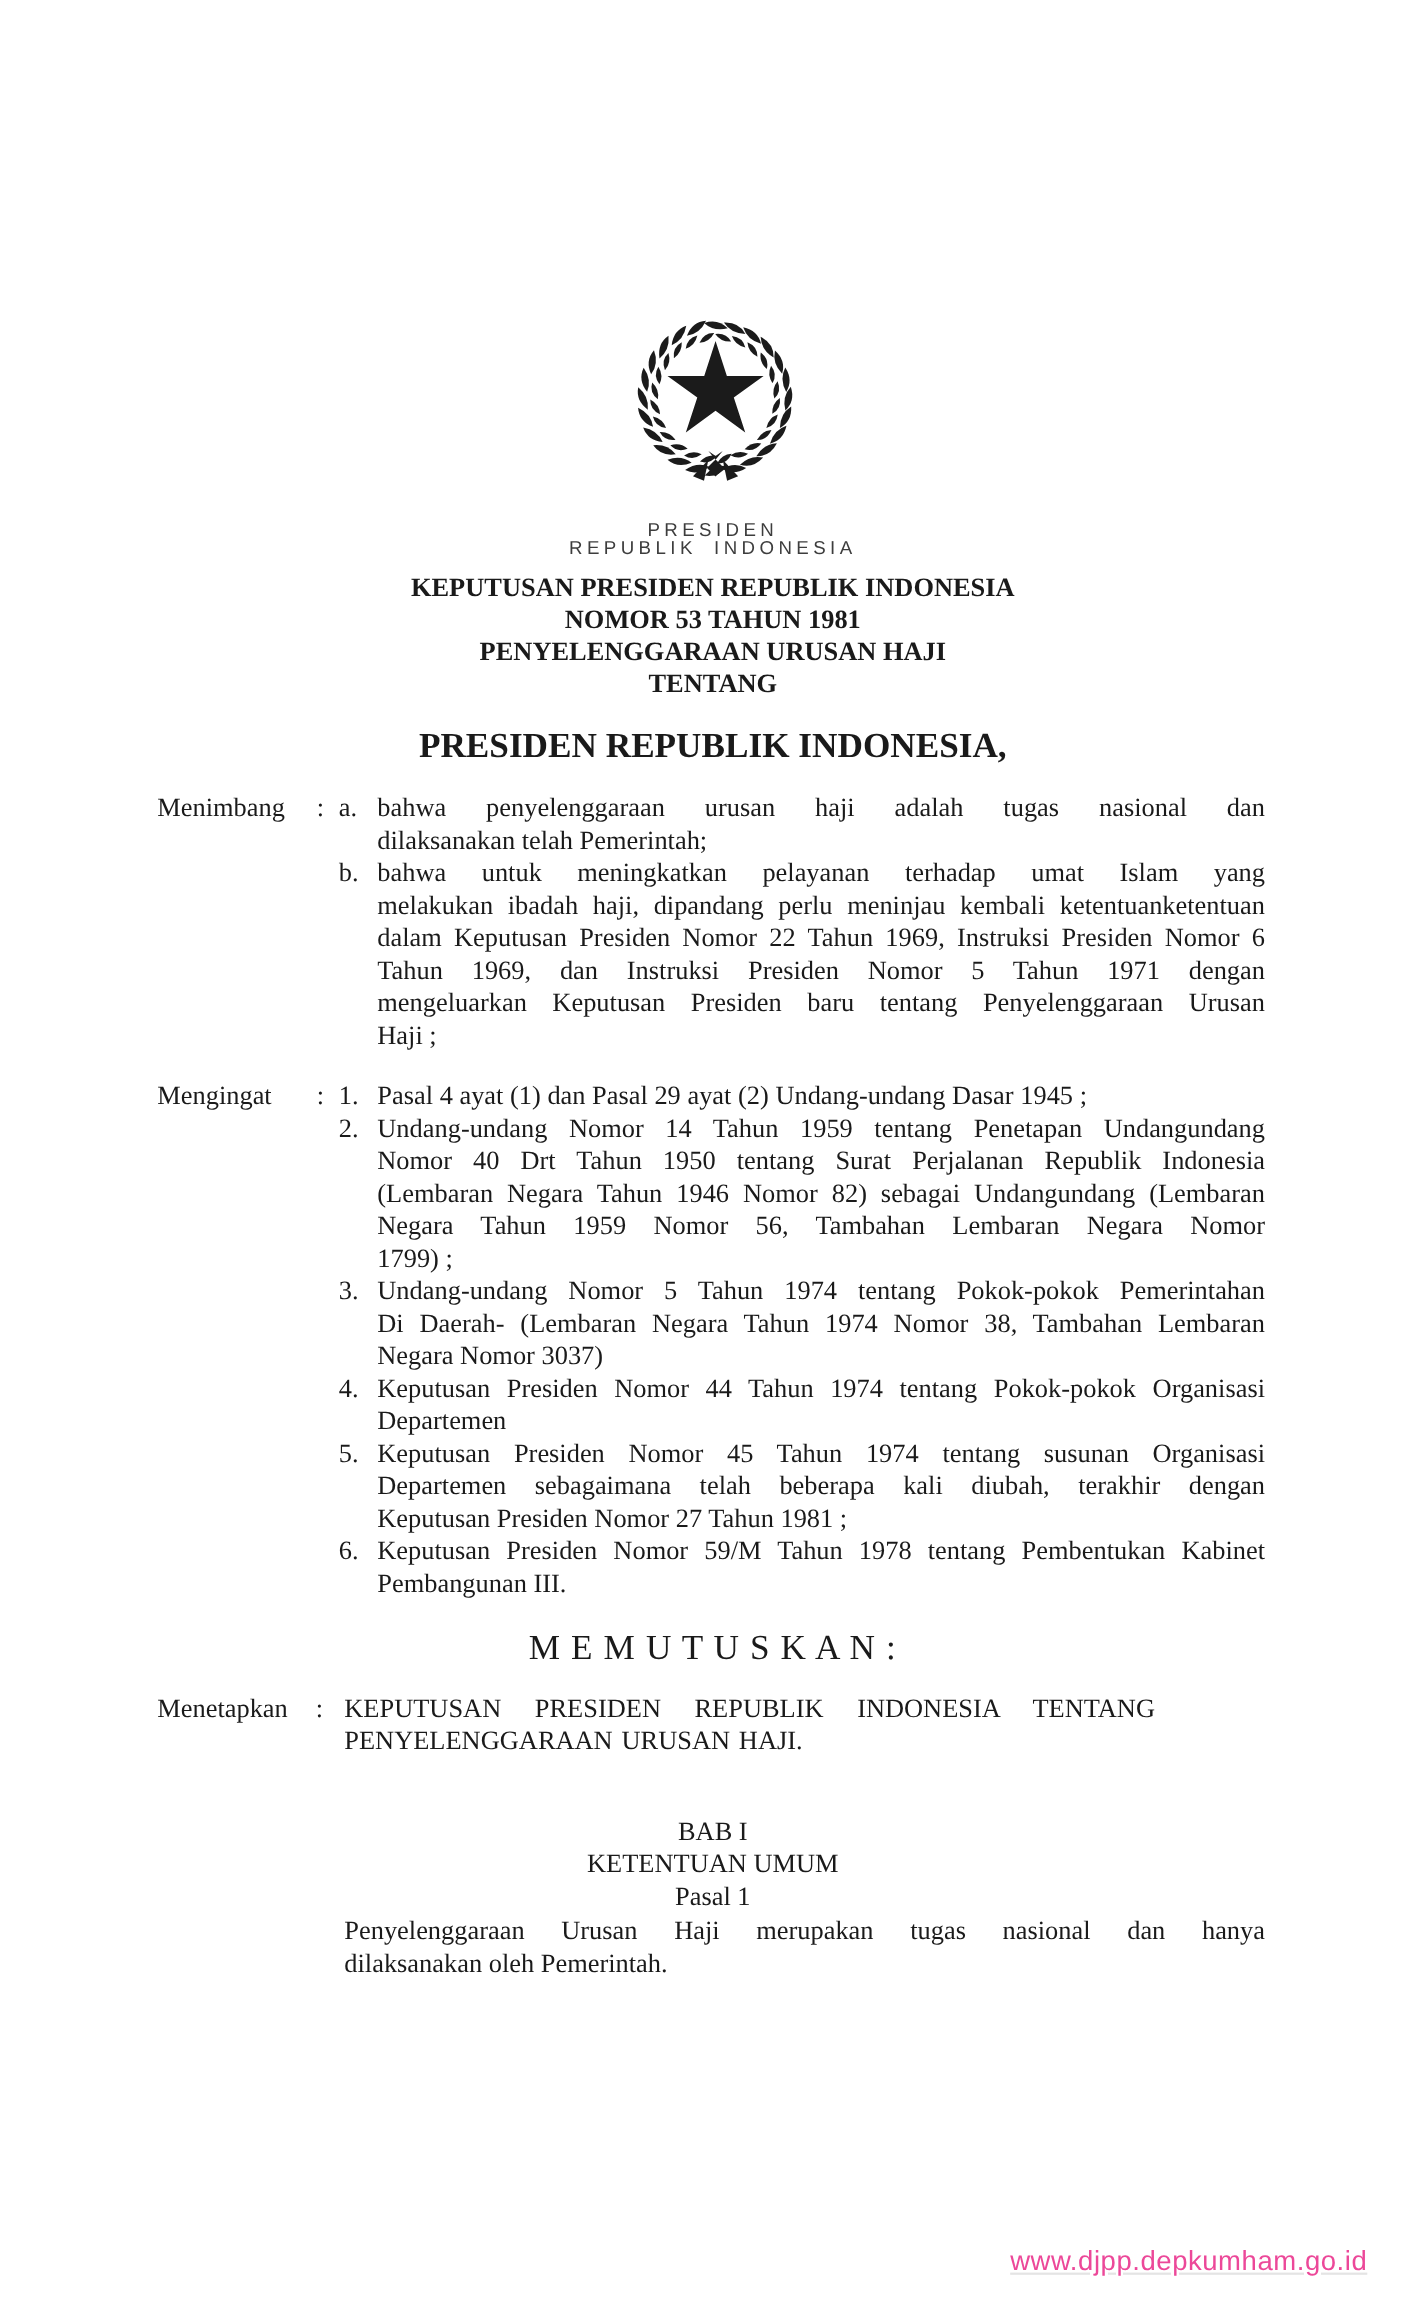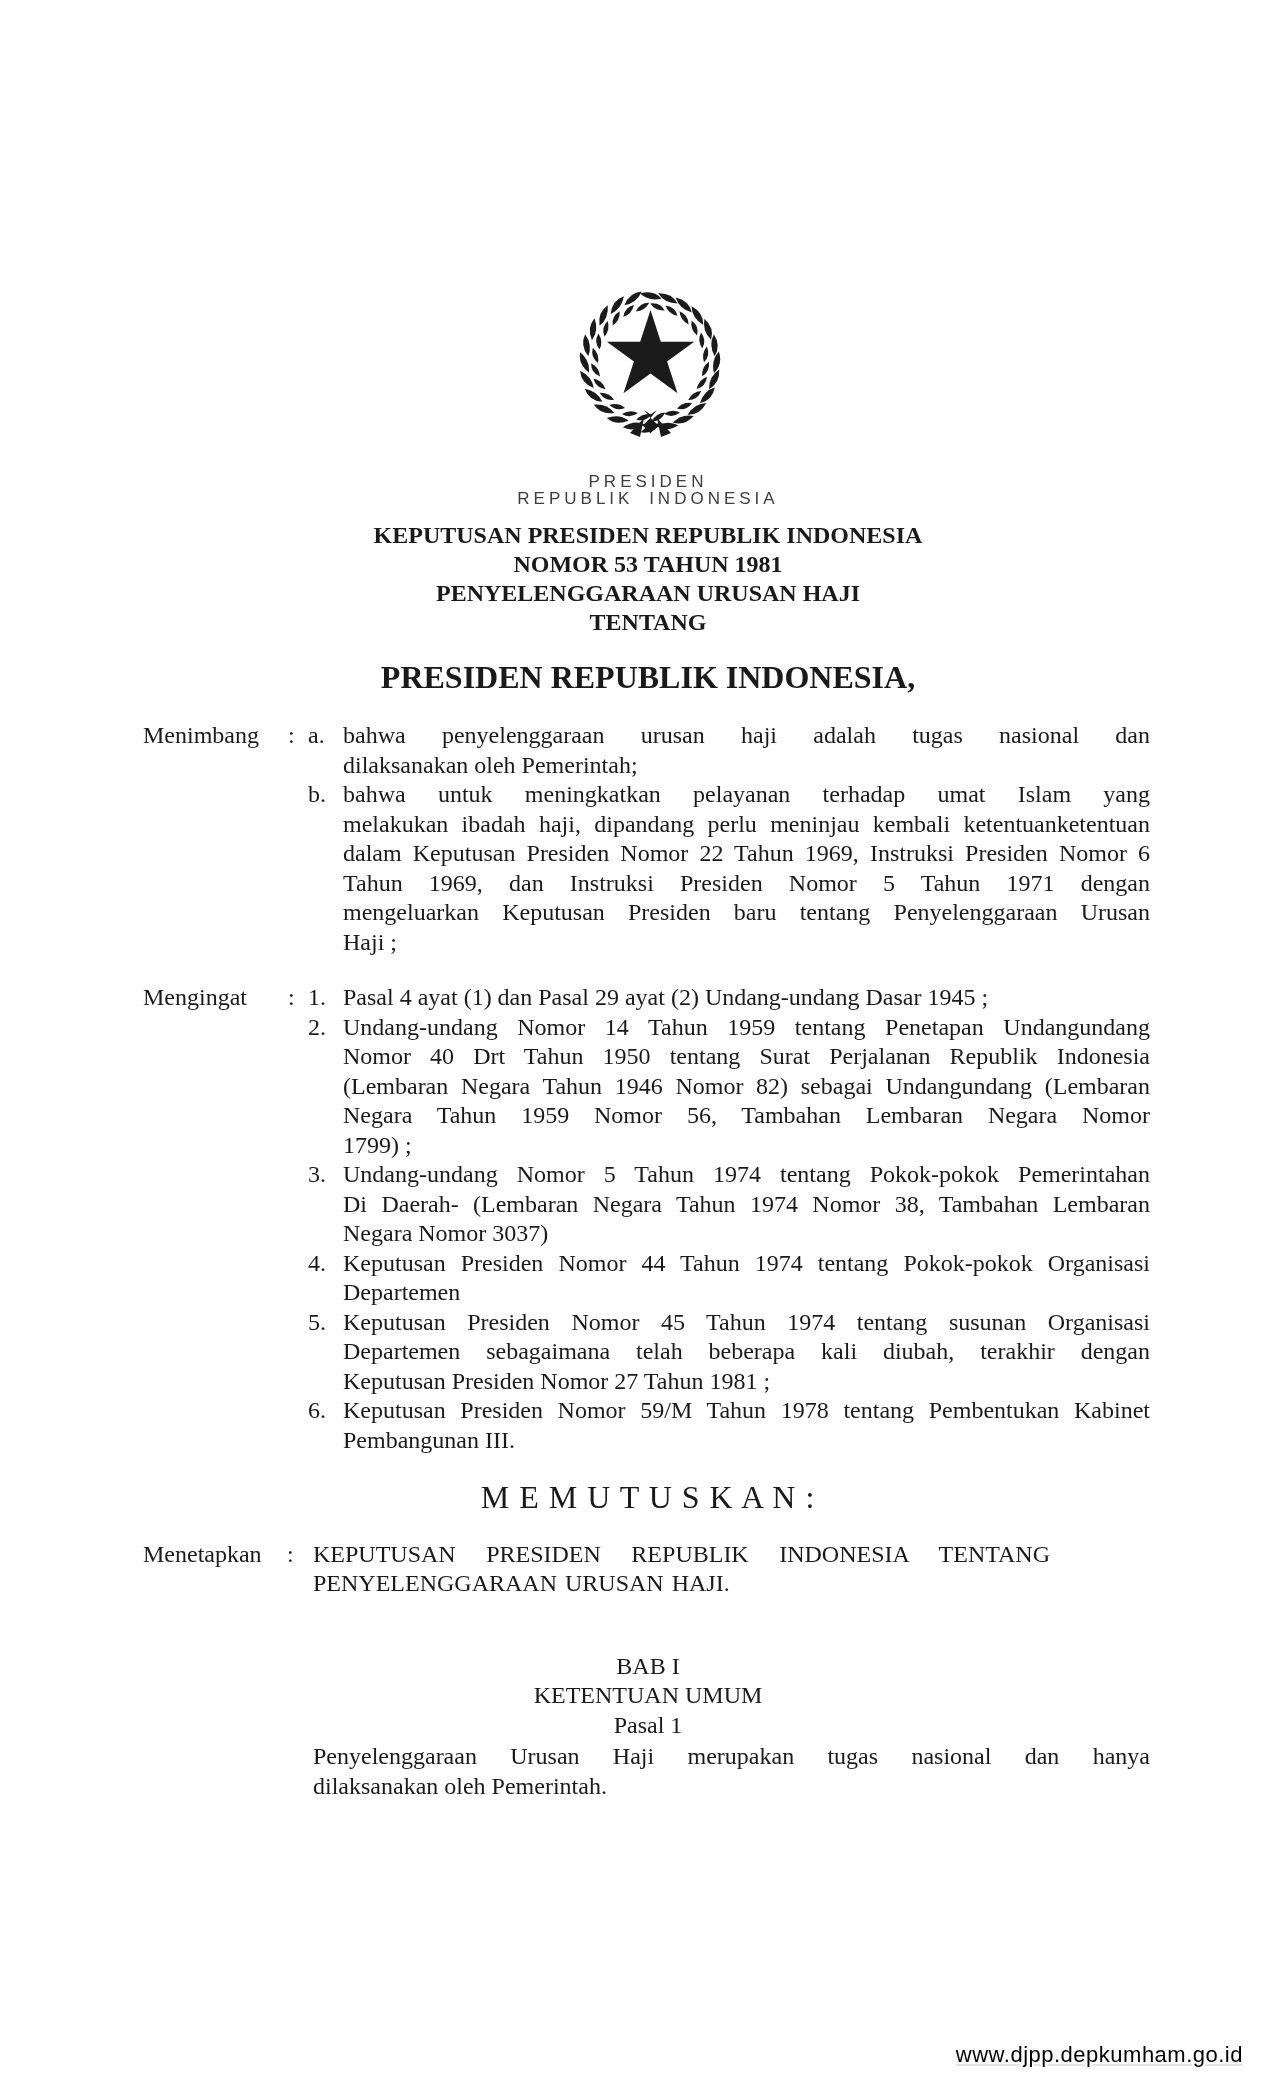--- a/index.html
+++ b/index.html
@@ -50,23 +50,23 @@
 
   .bab-block { margin-top: 53px; }
   .bab-block .ln { height: 29.5px; }
   .pasal-para { margin-left: 313px; width: 837px; margin-top: 2px; }
 
   .watermark {
     position: absolute;
     top: 2042px;
     right: 32px;
     font-family: "Liberation Sans", sans-serif;
-    font-size: 22px;
+    font-size: 25px;
     letter-spacing: 0.5px;
-    color: #000000;
+    color: #ec4899;
     text-decoration: underline;
     text-decoration-color: #e4e4e4;
   }
 </style>
 </head>
 <body>
 
 <div class="page">
 
   <svg class="seal" width="145" height="155" viewBox="0 0 145 155" aria-hidden="true">
@@ -146,21 +146,21 @@
   <div class="centered opening">PRESIDEN REPUBLIK INDONESIA,</div>
 
   <div class="sec sec-menimbang body-sz">
     <div class="lbl ln">Menimbang</div>
     <div class="cl ln">:</div>
     <div class="items">
       <div class="item">
         <div class="mk ln">a.</div>
         <div class="lines">
           <div class="ln j">bahwa penyelenggaraan urusan haji adalah tugas nasional dan</div>
-          <div class="ln">dilaksanakan oleh Pemerintah;</div>
+          <div class="ln">dilaksanakan telah Pemerintah;</div>
         </div>
       </div>
       <div class="item">
         <div class="mk ln">b.</div>
         <div class="lines">
           <div class="ln j">bahwa untuk meningkatkan pelayanan terhadap umat Islam yang</div>
           <div class="ln j">melakukan ibadah haji, dipandang perlu meninjau kembali ketentuanketentuan</div>
           <div class="ln j">dalam Keputusan Presiden Nomor 22 Tahun 1969, Instruksi Presiden Nomor 6</div>
           <div class="ln j">Tahun 1969, dan Instruksi Presiden Nomor 5 Tahun 1971 dengan</div>
           <div class="ln j">mengeluarkan Keputusan Presiden baru tentang Penyelenggaraan Urusan</div>

